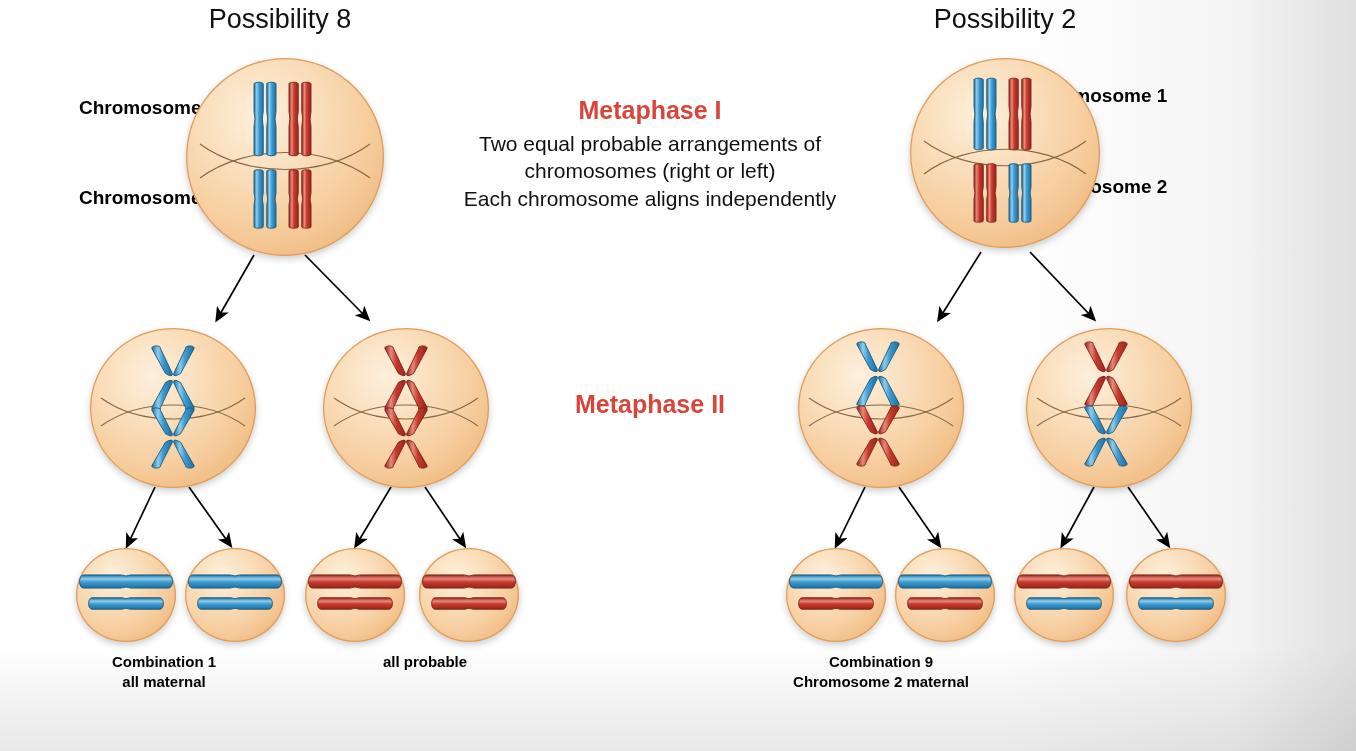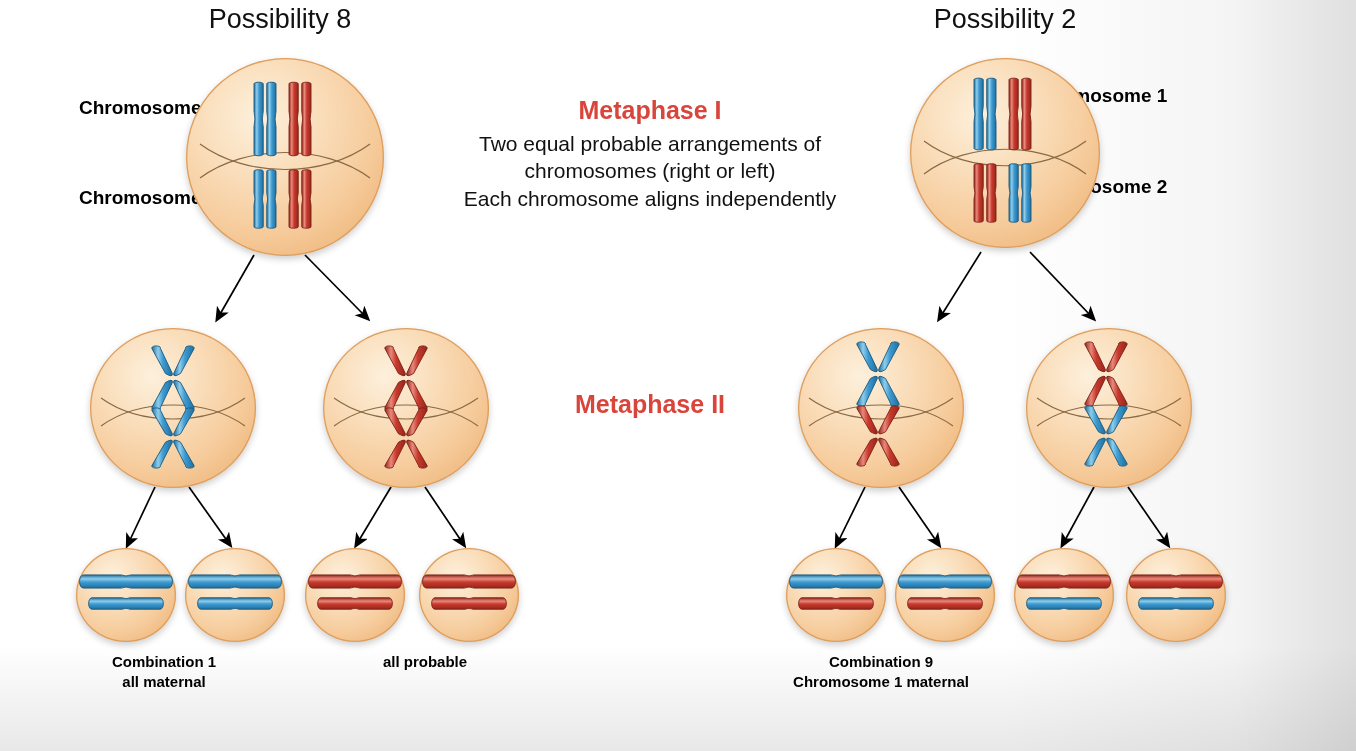--- a/index.html
+++ b/index.html
@@ -657,16 +657,16 @@
 
   <div class="combo" style="left:44px;top:652px;width:240px;">
     <div>Combination 1</div>
     <div>all maternal</div>
   </div>
   <div class="combo" style="left:305px;top:652px;width:240px;">
     <div>all probable</div>
   </div>
   <div class="combo" style="left:731px;top:652px;width:300px;">
     <div>Combination 9</div>
-    <div>Chromosome 1 maternal</div>
+    <div>Chromosome 2 maternal</div>
   </div>
 
 </div>
 
 </body></html>

